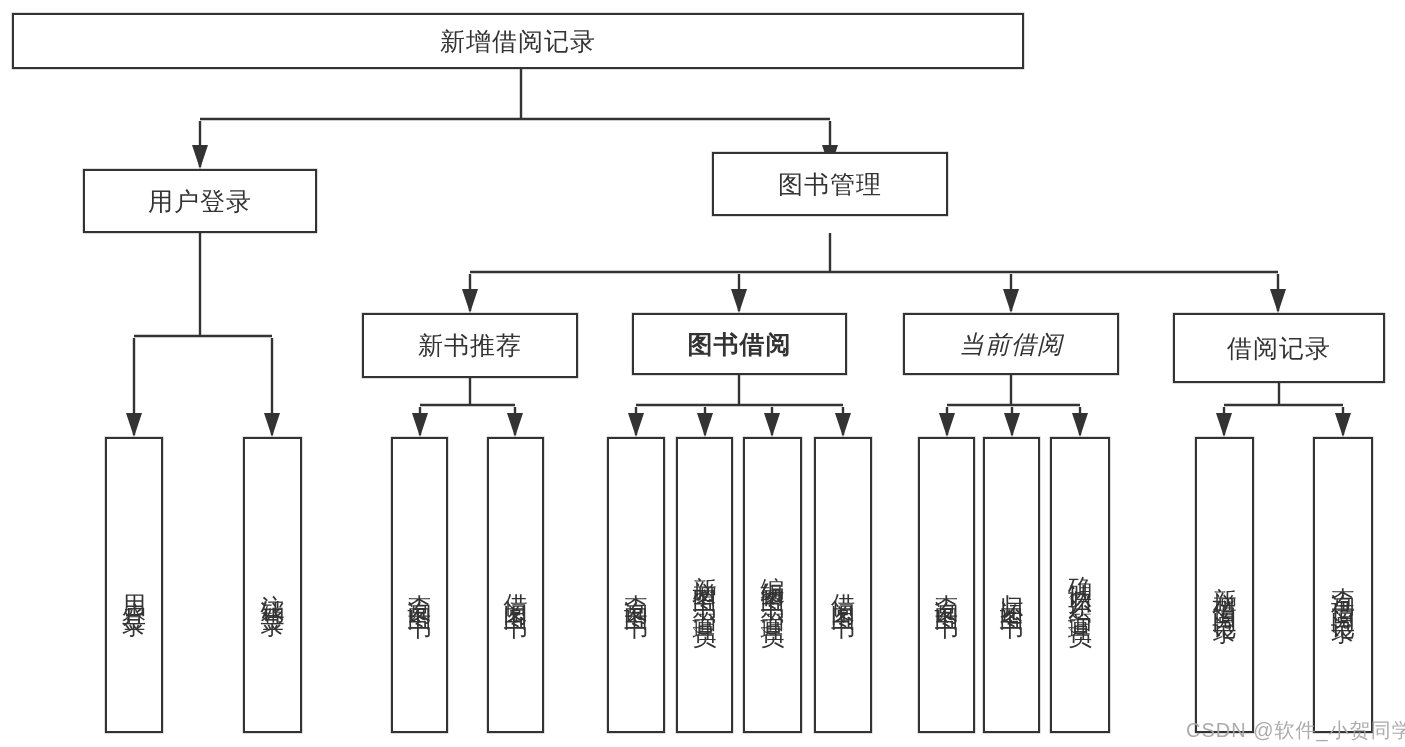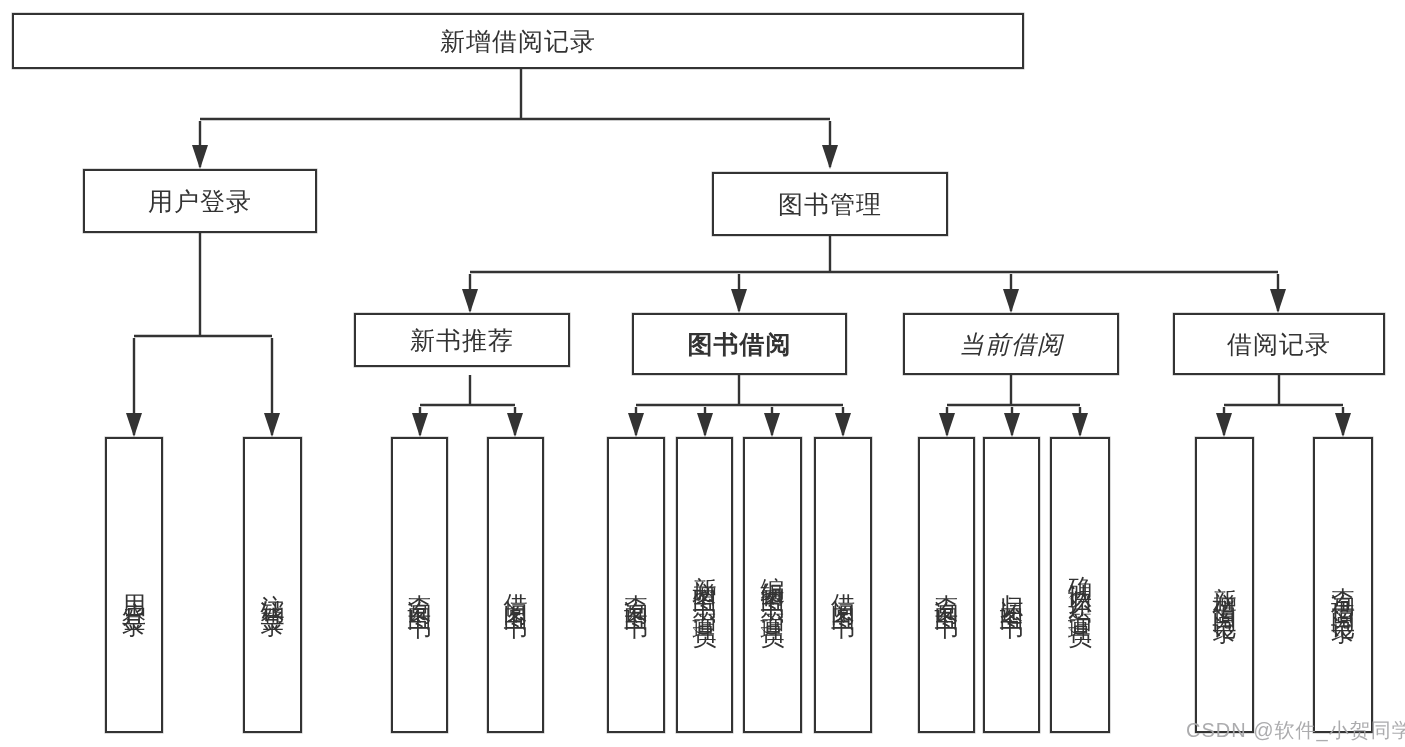--- a/index.html
+++ b/index.html
@@ -44,26 +44,26 @@
              M134,437 l-8,-24 h16 z M272,437 l-8,-24 h16 z
              M420,437 l-8,-24 h16 z M515,437 l-8,-24 h16 z
              M636,437 l-8,-24 h16 z M705,437 l-8,-24 h16 z M772,437 l-8,-24 h16 z M843,437 l-8,-24 h16 z
              M947,437 l-8,-24 h16 z M1012,437 l-8,-24 h16 z M1080,437 l-8,-24 h16 z
              M1224,437 l-8,-24 h16 z M1343,437 l-8,-24 h16 z" fill="#333333" stroke="none"></path>
   </svg>
 
   <div class="box" style="left:12px; top:13px; width:1012px; height:56px;">新增借阅记录</div>
 
   <div class="box" style="left:83px; top:169px; width:234px; height:64px;">用户登录</div>
-  <div class="box" style="left:712px; top:172px; width:236px; height:64px;">图书管理</div>
+  <div class="box" style="left:712px; top:152px; width:236px; height:64px;">图书管理</div>
 
-  <div class="box" style="left:354px; top:313px; width:216px; height:54px;">新书推荐</div>
+  <div class="box" style="left:362px; top:313px; width:216px; height:65px;">新书推荐</div>
   <div class="box" style="left:632px; top:313px; width:215px; height:62px;font-weight:bold;">图书借阅</div>
   <div class="box" style="left:903px; top:313px; width:216px; height:62px;font-style:italic;">当前借阅</div>
-  <div class="box" style="left:1173px; top:313px; width:212px; height:62px;">借阅记录</div>
+  <div class="box" style="left:1173px; top:313px; width:212px; height:70px;">借阅记录</div>
 
   <div class="box v" style="left:105px; top:437px; width:58px; height:296px;">用户登录</div>
   <div class="box v" style="left:243px; top:437px; width:59px; height:296px;">注销登录</div>
 
   <div class="box v" style="left:391px; top:437px; width:57px; height:296px;">查询图书</div>
   <div class="box v" style="left:487px; top:437px; width:57px; height:296px;">借阅图书</div>
 
   <div class="box v" style="left:607px; top:437px; width:58px; height:296px;">查询图书</div>
   <div class="box v" style="left:676px; top:437px; width:57px; height:296px;">新增图书（管理员）</div>
   <div class="box v" style="left:743px; top:437px; width:59px; height:296px;">编辑图书（管理员）</div>

